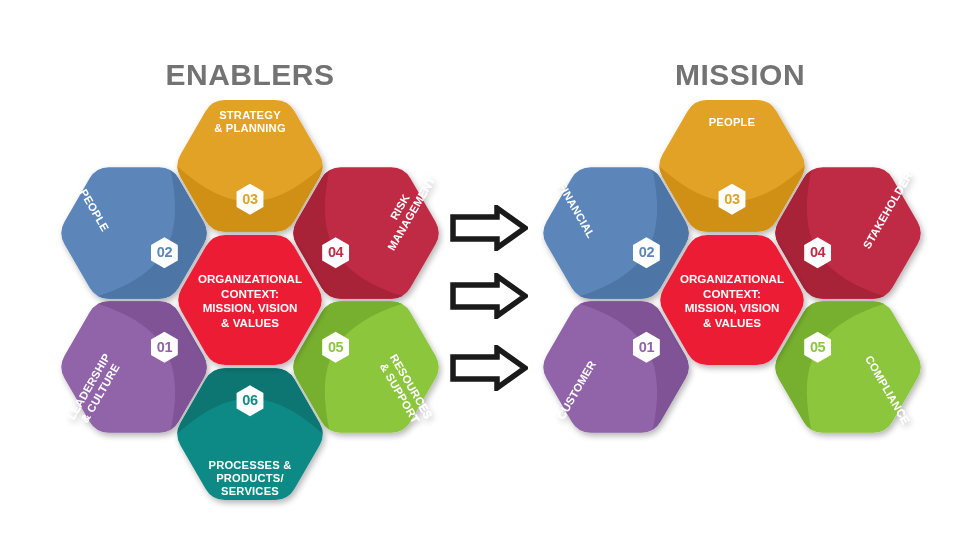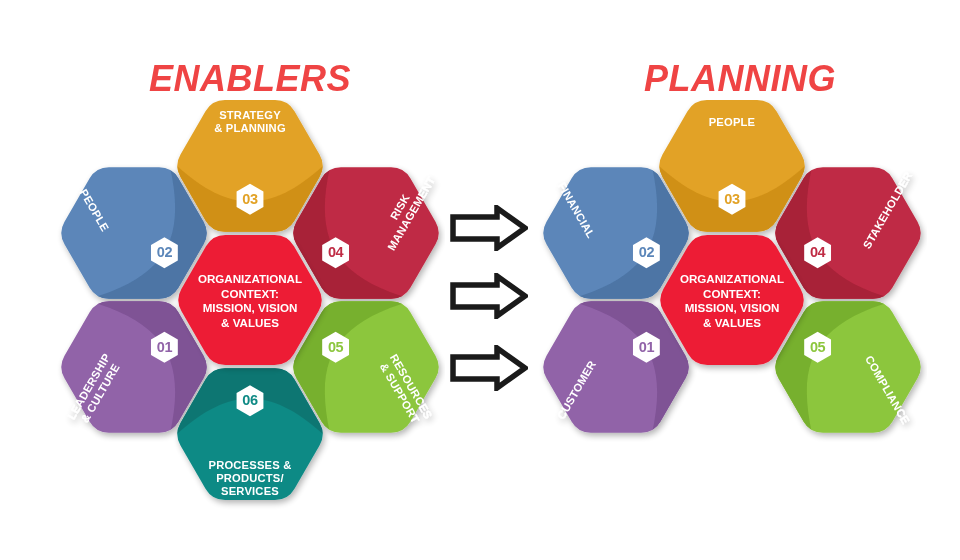--- a/index.html
+++ b/index.html
@@ -1,33 +1,33 @@
 <!DOCTYPE html>
 <html><head>
 <meta charset="utf-8">
 <style>
   html,body{margin:0;padding:0;background:#ffffff;}
   body{width:960px;height:560px;overflow:hidden;
        font-family:"Liberation Sans","DejaVu Sans",sans-serif;}
   #stage{position:relative;width:960px;height:560px;background:#fff;}
-  .title{position:absolute;font-weight:bold;font-size:36px;letter-spacing:.5px;
-         color:#ef4444;text-align:center;white-space:nowrap;font-style:italic;}
+  .title{position:absolute;font-weight:bold;font-size:30px;letter-spacing:.5px;
+         color:#737373;text-align:center;white-space:nowrap;}
   #title-enablers{left:130px;top:58px;width:240px;}
   #title-results{left:620px;top:58px;width:240px;}
   svg{display:block;}
   .svgwrap{position:absolute;}
   .arrowsvg{position:absolute;}
 </style>
 </head>
 <body>
 
 <div id="stage">
 
   <div class="title" id="title-enablers">ENABLERS</div>
-  <div class="title" id="title-results">PLANNING</div>
+  <div class="title" id="title-results">MISSION</div>
 
   <div class="svgwrap" style="left:55px;top:100px;">
     <svg width="390" height="410" viewBox="0 0 390 410" id="svg-left">
         <defs>
           <filter id="svg-left-sh" x="-25%" y="-25%" width="160%" height="160%">
             <feGaussianBlur in="SourceAlpha" stdDeviation="3.2"></feGaussianBlur>
             <feOffset dx="1.5" dy="3" result="o"></feOffset>
             <feComponentTransfer>
               <feFuncA type="linear" slope="0.30"></feFuncA>
             </feComponentTransfer>

